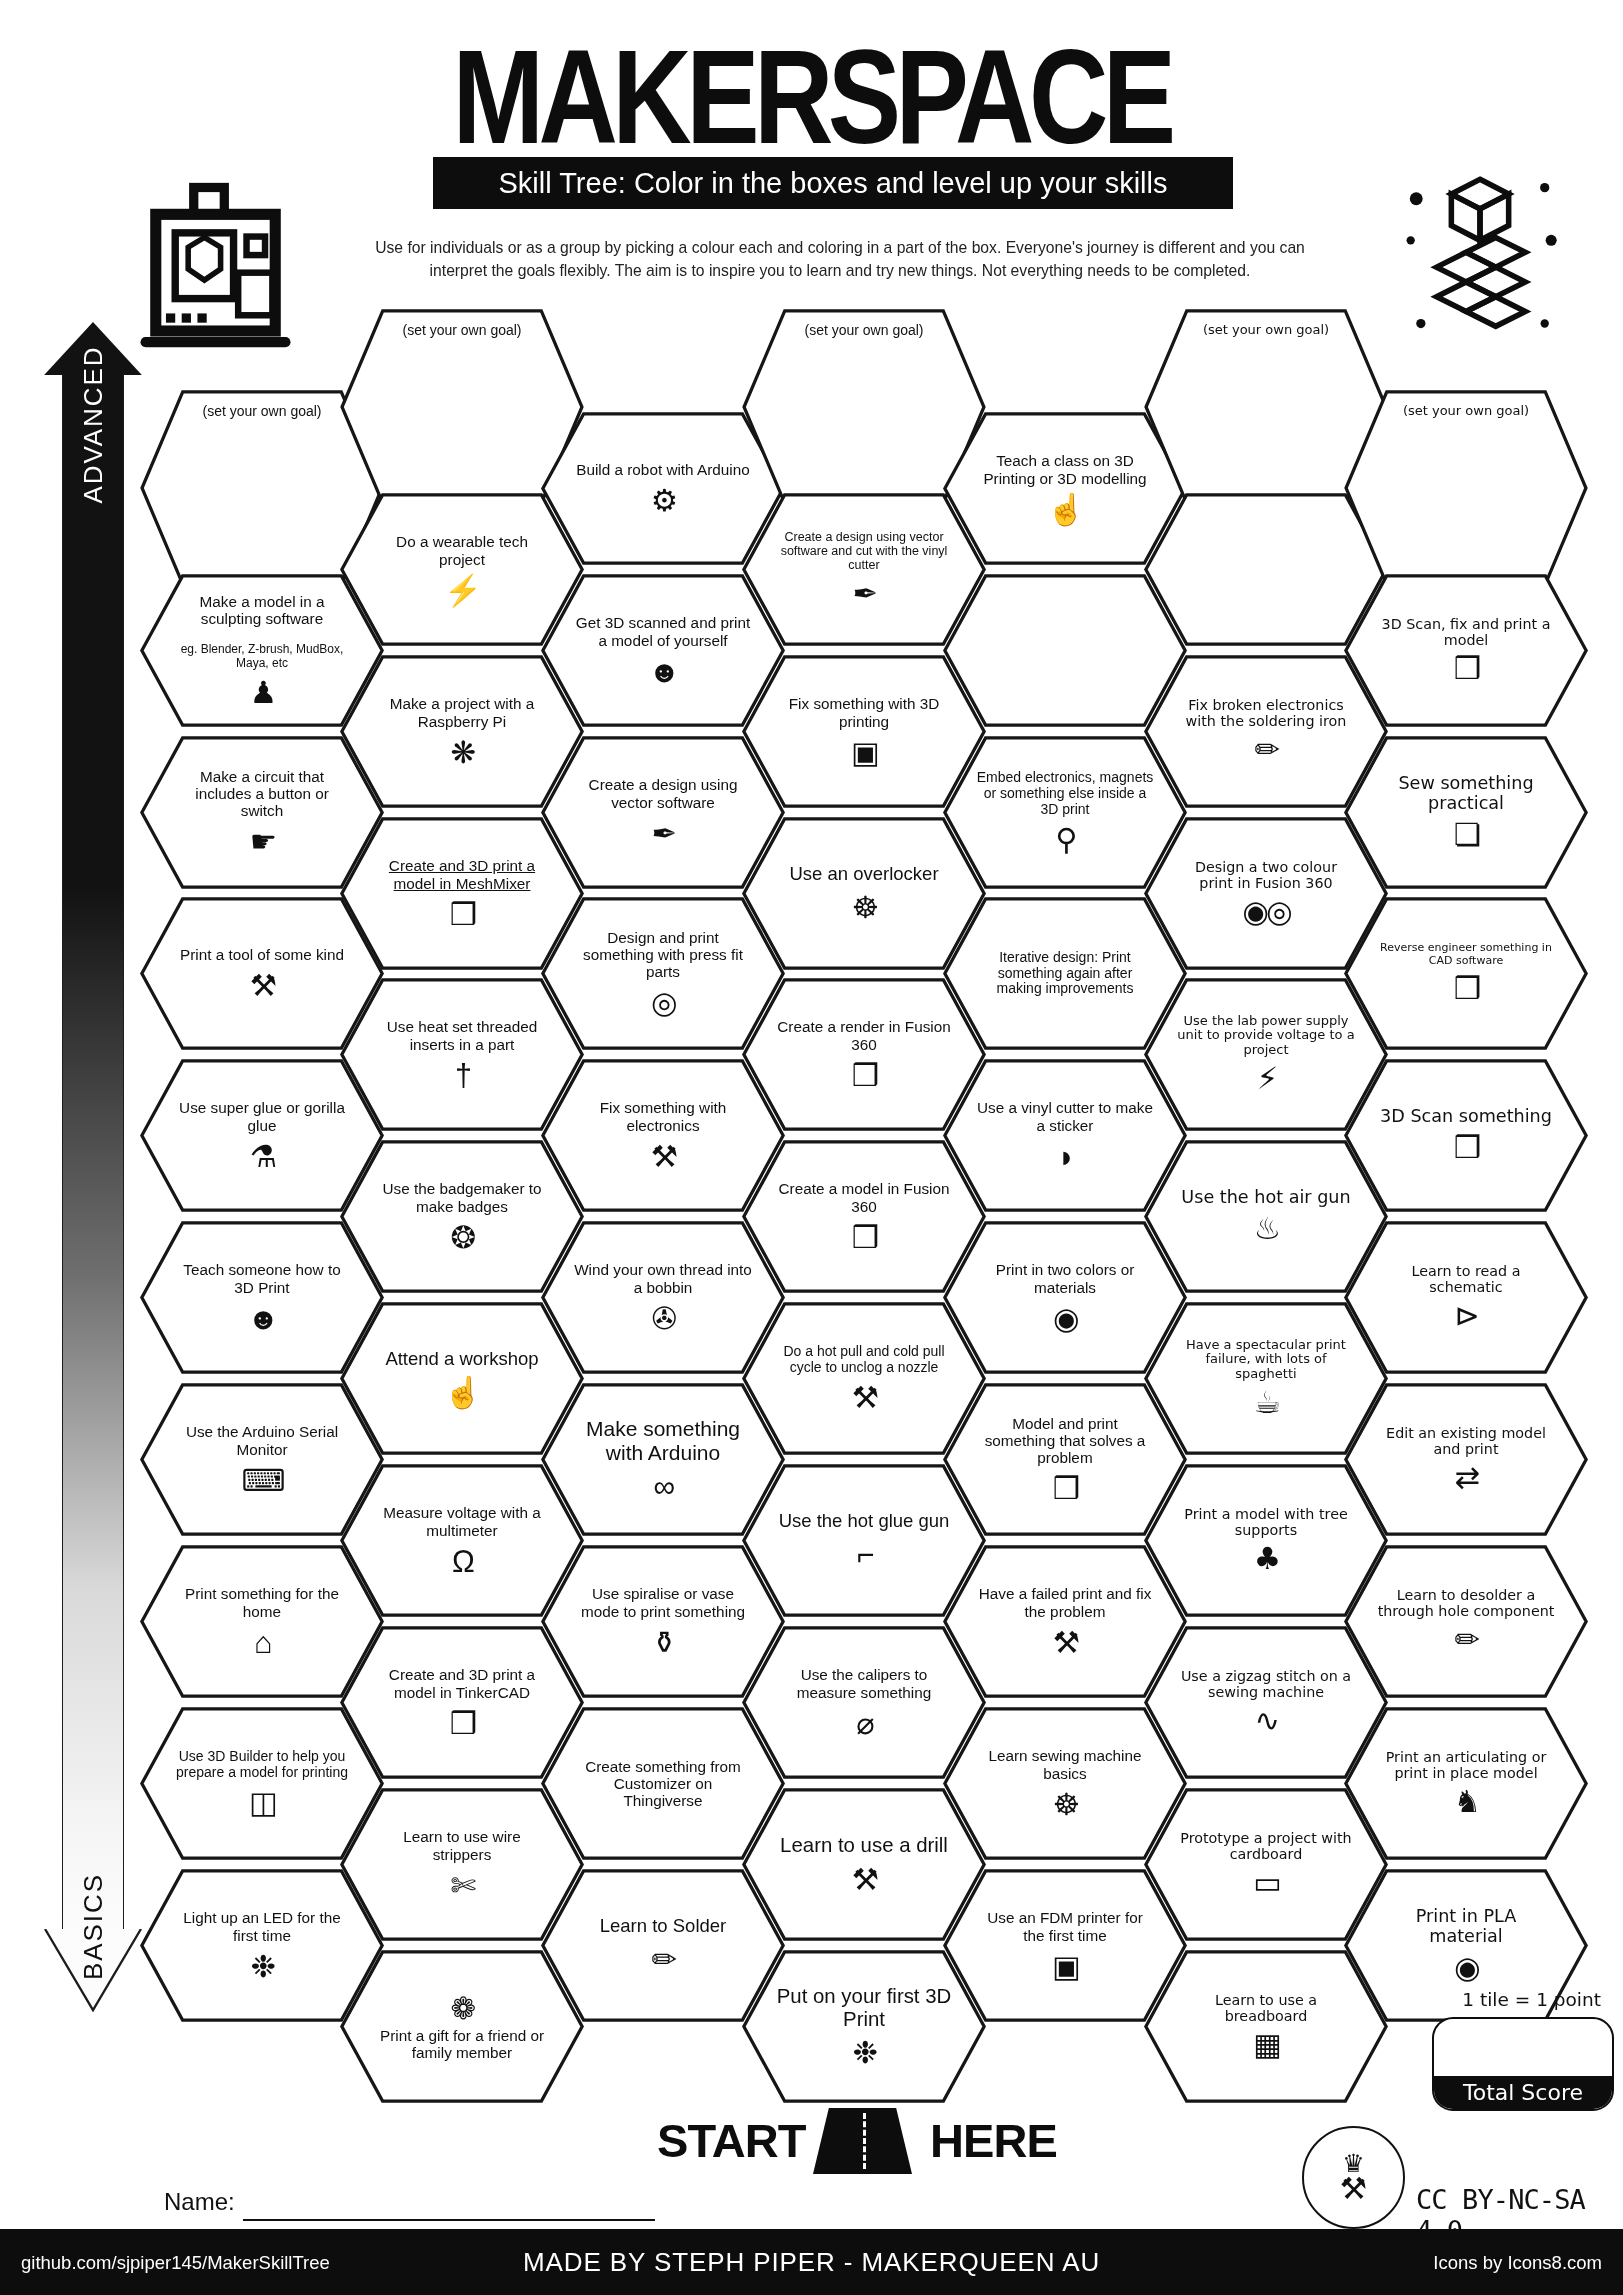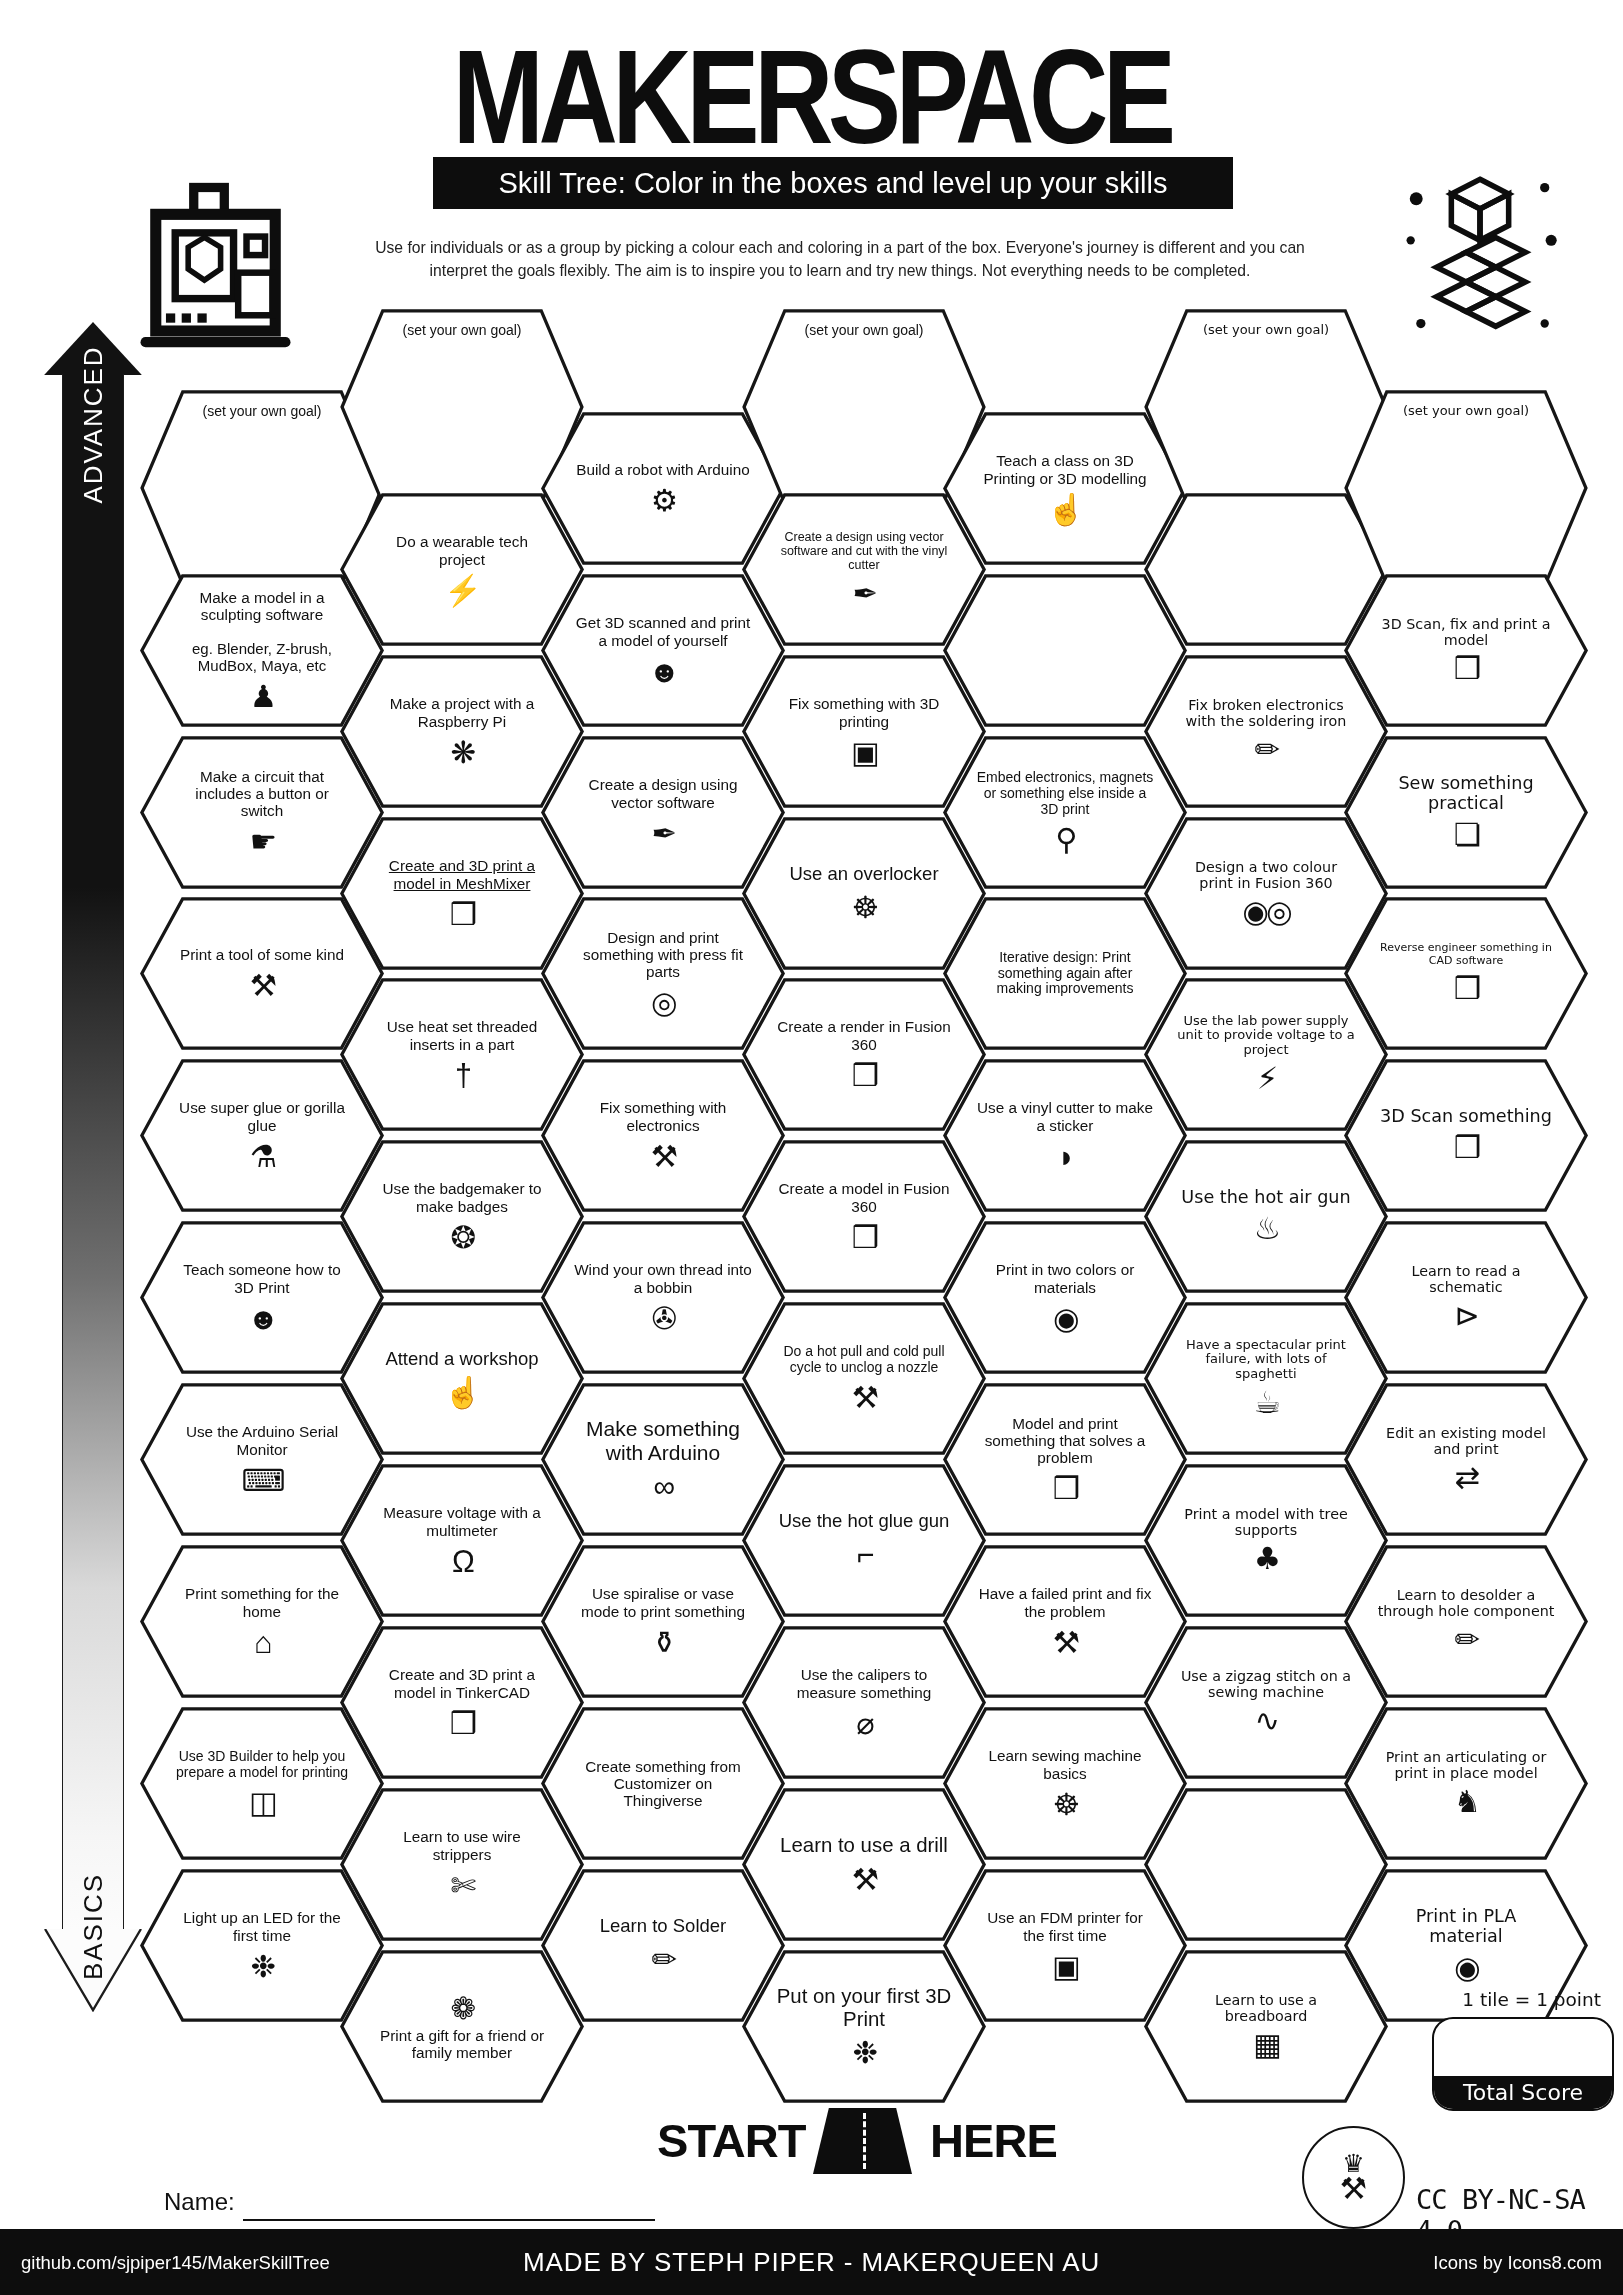--- a/index.html
+++ b/index.html
@@ -26,21 +26,21 @@
       transform:rotate(-90deg);font-size:26px;letter-spacing:1.9px;line-height:37px;}
   .adv{color:#ffffff;top:84px;}
   .bas{color:#101010;top:1586px;}
   
   .hex{position:absolute;}
   .hex svg{position:absolute;left:0;top:0;}
   .hex-content{position:absolute;left:33px;right:33px;top:3.7px;bottom:3.7px;display:flex;
       flex-direction:column;align-items:center;justify-content:center;text-align:center;}
   .hex.goal .hex-content{justify-content:flex-start;padding-top:10.2px;}
   .hex-label{line-height:1.13;}
-  .hex-sub{font-size:15px;line-height:1.15;margin-top:16px;}
+  .hex-sub{font-size:12px;line-height:1.15;margin-top:16px;}
   .hex-icon{font-size:30.5px;line-height:1.05;margin-top:5.6px;letter-spacing:-2.8px;}
   .hex-content.icon-top{flex-direction:column;}
   .hex-content.icon-top .hex-icon{order:-1;margin-top:0;margin-bottom:2.8px;}
   
   .start-label,.here-label{position:absolute;top:2113px;font-weight:bold;font-size:47px;
       letter-spacing:-0.9px;color:#0d0d0d;}
   .start-label{left:657px;width:143px;text-align:right;}
   .here-label{left:930px;}
   .road{position:absolute;left:813px;top:2108px;width:99px;height:66px;background:#0d0d0d;
       clip-path:polygon(16% 0,84% 0,100% 100%,0 100%);}
@@ -667,20 +667,24 @@
         </svg>
         <div class="hex-content">
           <div class="hex-label" style="font-size: 14.3px;">Use a zigzag stitch on a sewing machine</div>
           <div class="hex-icon">∿</div>
         </div>
       </div>
       <div class="hex" style="left: 1144px; top: 1788px; width: 244px; height: 153px; font-family: &quot;DejaVu Sans&quot;, sans-serif;">
         <svg width="244" height="153" viewBox="0 0 527 330">
           <polygon points="4,165 92,4 435,4 523,165 435,326 92,326" fill="#ffffff" stroke="#161616" stroke-width="7"></polygon>
         </svg>
+        <div class="hex-content">
+          <div class="hex-label" style="font-size: 14.3px;">Prototype a project with cardboard</div>
+          <div class="hex-icon">▭</div>
+        </div>
       </div>
       <div class="hex" style="left: 1144px; top: 1950px; width: 244px; height: 153px; font-family: &quot;DejaVu Sans&quot;, sans-serif;">
         <svg width="244" height="153" viewBox="0 0 527 330">
           <polygon points="4,165 92,4 435,4 523,165 435,326 92,326" fill="#ffffff" stroke="#161616" stroke-width="7"></polygon>
         </svg>
         <div class="hex-content">
           <div class="hex-label" style="font-size: 14.3px;">Learn to use a breadboard</div>
           <div class="hex-icon">▦</div>
         </div>
       </div>

